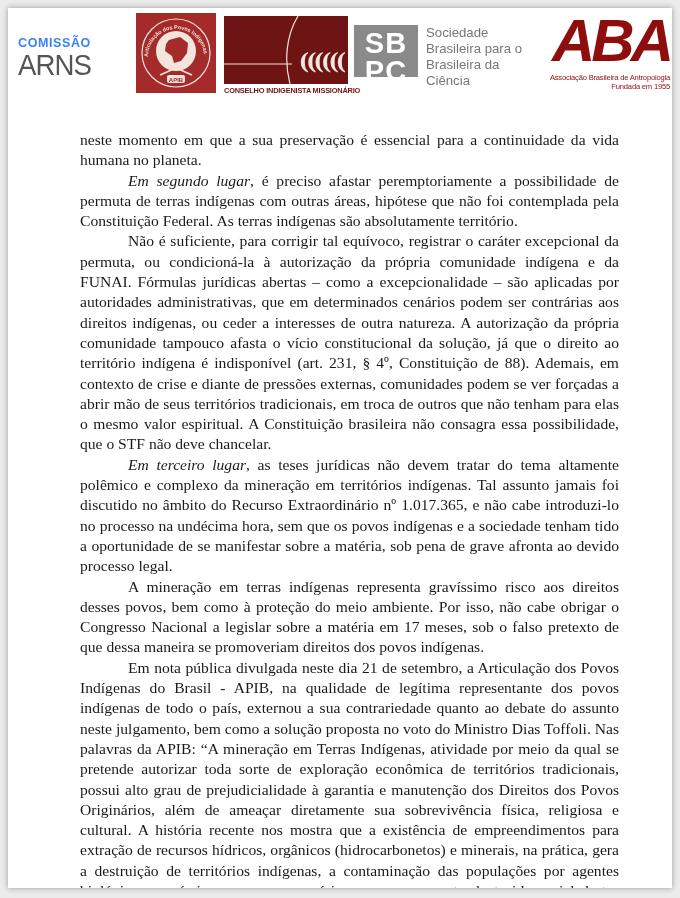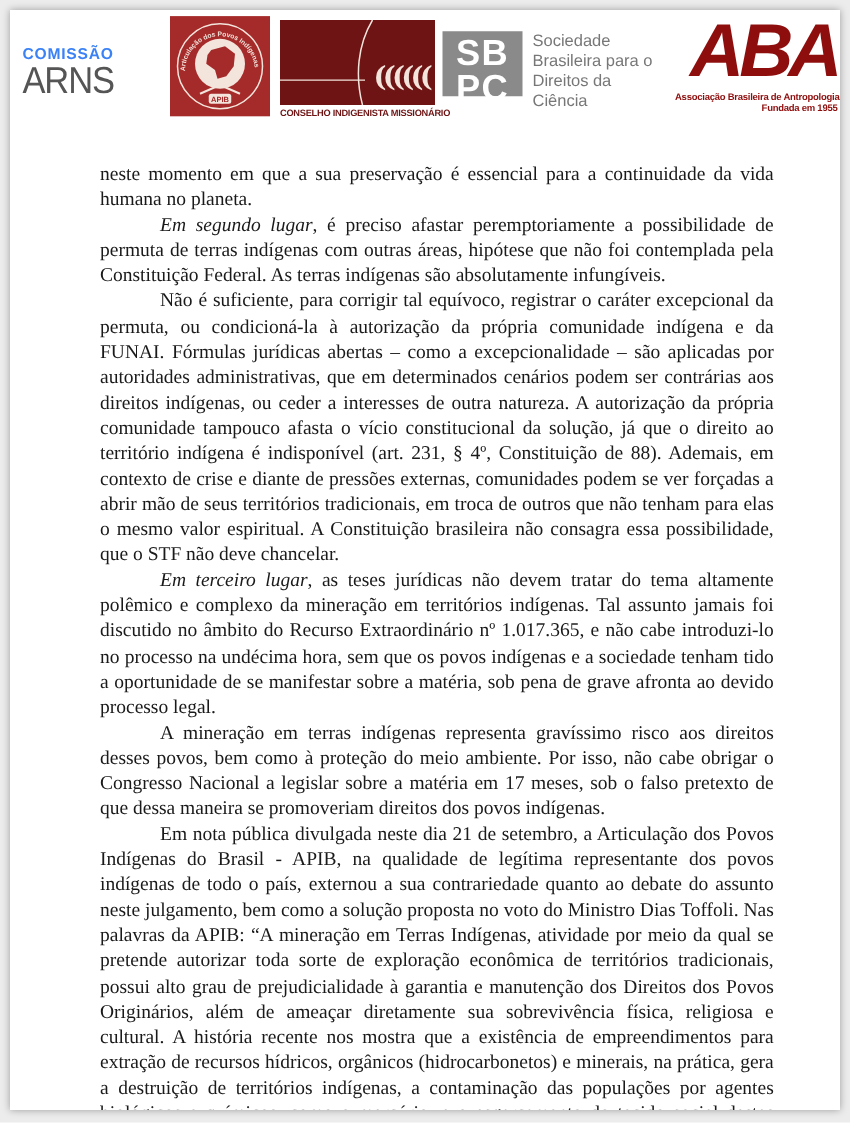--- a/index.html
+++ b/index.html
@@ -52,21 +52,21 @@
     font-weight: normal;
   }
   .logo-aba { position: absolute; left: 532px; top: 13px; width: 130px; height: 76px; }
   .aba-mark {
     position: absolute; left: 10px; top: -6px; width: 120px;
     font-family: "Liberation Sans", sans-serif; font-weight: bold; font-style: italic;
     font-size: 60px; color: #8e0e0e; letter-spacing: -4px; line-height: 52px; text-align: right;
   }
   .aba-sub {
     position: absolute; left: 0; top: 52px; width: 130px; text-align: right;
-    font-family: "Liberation Sans", sans-serif; font-size: 7.6px; font-weight: bold; color: #8e0e0e;
+    font-family: "Liberation Sans", sans-serif; font-size: 7.6px; font-weight: normal; color: #8e0e0e;
     letter-spacing: -0.2px; line-height: 9px; white-space: nowrap;
   }
   
   .content {
     position: absolute; left: 72px; top: 122px; width: 539px;
     font-family: "Liberation Serif", serif; font-size: 15.6px; line-height: 20.3px; color: #1a1a1a;
     text-align: justify;
   }
   .content p { margin: 0; }
   .content p.indent { text-indent: 48px; }
@@ -113,35 +113,35 @@
     </div>
 
     <div class="logo-sbpc">
       <div class="sbpc-box">
         <div>SB</div>
         <div>PC</div>
       </div>
       <div class="sbpc-text">
         <div>Sociedade</div>
         <div>Brasileira para o</div>
-        <div>Direitos da</div>
+        <div>Brasileira da</div>
         <div>Ciência</div>
       </div>
     </div>
 
     <div class="logo-aba">
       <div class="aba-mark">ABA</div>
       <div class="aba-sub">
         <div>Associação Brasileira de Antropologia</div>
         <div>Fundada em 1955</div>
       </div>
     </div>
   </div>
 
   <div class="content">
     <p><em></em><span>neste momento em que a sua preservação é essencial para a continuidade da vida humana no planeta.</span></p>
-    <p class="indent"><em>Em segundo lugar</em><span>, é preciso afastar peremptoriamente a possibilidade de permuta de terras indígenas com outras áreas, hipótese que não foi contemplada pela Constituição Federal. As terras indígenas são absolutamente infungíveis.</span></p>
+    <p class="indent"><em>Em segundo lugar</em><span>, é preciso afastar peremptoriamente a possibilidade de permuta de terras indígenas com outras áreas, hipótese que não foi contemplada pela Constituição Federal. As terras indígenas são absolutamente território.</span></p>
     <p class="indent"><em></em><span>Não é suficiente, para corrigir tal equívoco, registrar o caráter excepcional da permuta, ou condicioná-la à autorização da própria comunidade indígena e da FUNAI. Fórmulas jurídicas abertas – como a excepcionalidade – são aplicadas por autoridades administrativas, que em determinados cenários podem ser contrárias aos direitos indígenas, ou ceder a interesses de outra natureza. A autorização da própria comunidade tampouco afasta o vício constitucional da solução, já que o direito ao território indígena é indisponível (art. 231, § 4º, Constituição de 88). Ademais, em contexto de crise e diante de pressões externas, comunidades podem se ver forçadas a abrir mão de seus territórios tradicionais, em troca de outros que não tenham para elas o mesmo valor espiritual. A Constituição brasileira não consagra essa possibilidade, que o STF não deve chancelar.</span></p>
     <p class="indent"><em>Em terceiro lugar</em><span>, as teses jurídicas não devem tratar do tema altamente polêmico e complexo da mineração em territórios indígenas. Tal assunto jamais foi discutido no âmbito do Recurso Extraordinário nº 1.017.365, e não cabe introduzi-lo no processo na undécima hora, sem que os povos indígenas e a sociedade tenham tido a oportunidade de se manifestar sobre a matéria, sob pena de grave afronta ao devido processo legal.</span></p>
     <p class="indent"><em></em><span>A mineração em terras indígenas representa gravíssimo risco aos direitos desses povos, bem como à proteção do meio ambiente. Por isso, não cabe obrigar o Congresso Nacional a legislar sobre a matéria em 17 meses, sob o falso pretexto de que dessa maneira se promoveriam direitos dos povos indígenas.</span></p>
     <p class="indent"><em></em><span>Em nota pública divulgada neste dia 21 de setembro, a Articulação dos Povos Indígenas do Brasil - APIB, na qualidade de legítima representante dos povos indígenas de todo o país, externou a sua contrariedade quanto ao debate do assunto neste julgamento, bem como a solução proposta no voto do Ministro Dias Toffoli.  Nas palavras da APIB: “A mineração em Terras Indígenas, atividade por meio da qual se pretende autorizar toda sorte de exploração econômica de territórios tradicionais, possui alto grau de prejudicialidade à garantia e manutenção dos Direitos dos Povos Originários, além de ameaçar diretamente sua sobrevivência física, religiosa e cultural. A história recente nos mostra que a existência de empreendimentos para extração de recursos hídricos, orgânicos (hidrocarbonetos) e minerais, na prática, gera a destruição de territórios indígenas, a contaminação das populações por agentes biológicos e químicos, como o mercúrio, e o esgarçamento do tecido social destas comunidades, além de enfraquecer ou inviabilizar sua Soberania Alimentar e submeter mulheres e</span></p>
   </div>
 </div>
 
 </body></html>

